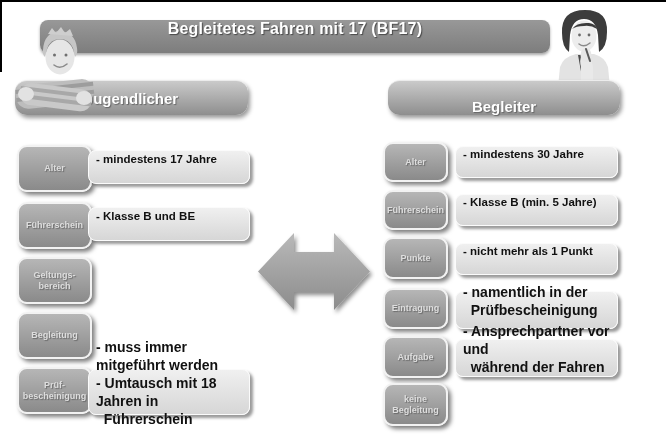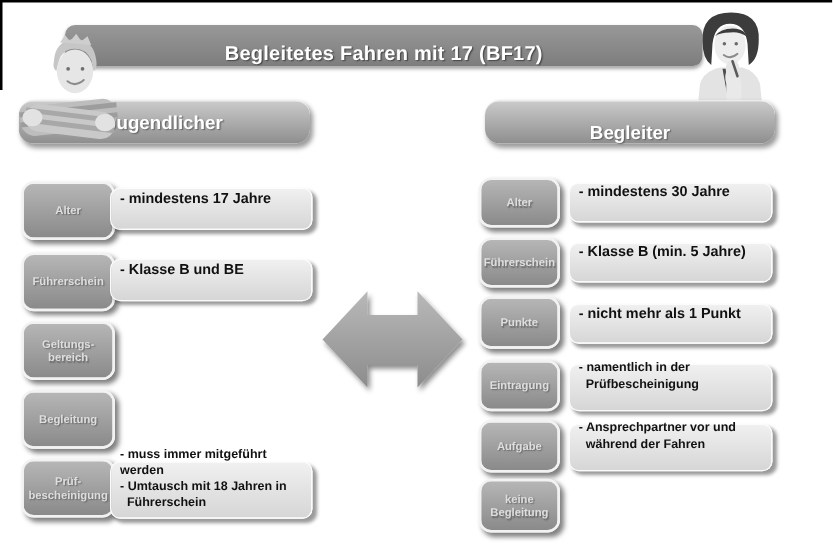--- a/index.html
+++ b/index.html
@@ -5,24 +5,24 @@
   html,body { margin:0; padding:0; background:#ffffff; }
   .stage {
     position:relative; width:666px; height:447px; background:#ffffff;
     overflow:hidden; font-family:"Liberation Sans", sans-serif;
   }
   .top-line  { position:absolute; left:0; top:0; width:666px; height:2px; background:#000; }
   .left-line { position:absolute; left:0; top:0; width:2px; height:72px; background:#000; }
 
   
   .header-bar {
-    position:absolute; left:52px; top:20px; width:510px; height:33px;
+    position:absolute; left:40px; top:20px; width:510px; height:33px;
     border-radius:8px; background:linear-gradient(#989898,#7d7d7d);
     box-shadow:0 2px 3px rgba(0,0,0,.35);
-    display:flex; align-items:flex-end; justify-content:center; z-index:1;
+    display:flex; align-items:flex-start; justify-content:center; z-index:1;
   }
   .header-bar span {
     color:#fff; font-weight:bold; font-size:16px; letter-spacing:.2px;
     text-shadow:1px 1px 1px rgba(60,60,60,.85);
   }
 
   
   .col-title {
     position:absolute; top:80px; height:34px; border-radius:12px;
     background:linear-gradient(#cacaca,#8e8e8e);
@@ -53,21 +53,21 @@
     position:absolute; border-radius:8px;
     background:linear-gradient(#f0f0f0,#d6d6d6);
     border:1px solid #fbfbfb; box-sizing:border-box;
     box-shadow:3px 3px 3px rgba(0,0,0,.4);
     display:flex; align-items:center; padding:2px 4px 18px 7px;
   }
   .desc-box span {
     color:#111; font-weight:bold; font-size:11.5px; line-height:1.25;
     white-space:pre-wrap;
   }
-  .desc-box.sm span { font-size:10px; line-height:1.28; }
+  .desc-box.sm span { font-size:14px; line-height:1.28; }
 
   .photo { position:absolute; }
   .photo.boy   { left:12px; top:24px; z-index:4; }
   .photo.woman { left:541px; top:5px; z-index:2; }
   .arrow-wrap { position:absolute; left:255px; top:225px; z-index:0; }
 </style>
 </head>
 <body>
 
 <div class="stage">

